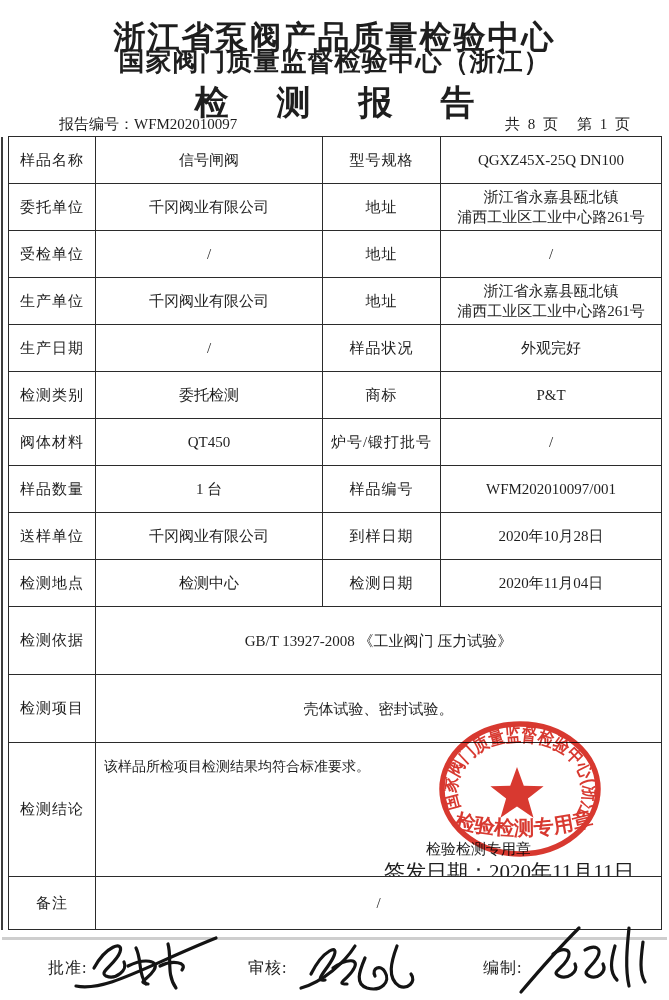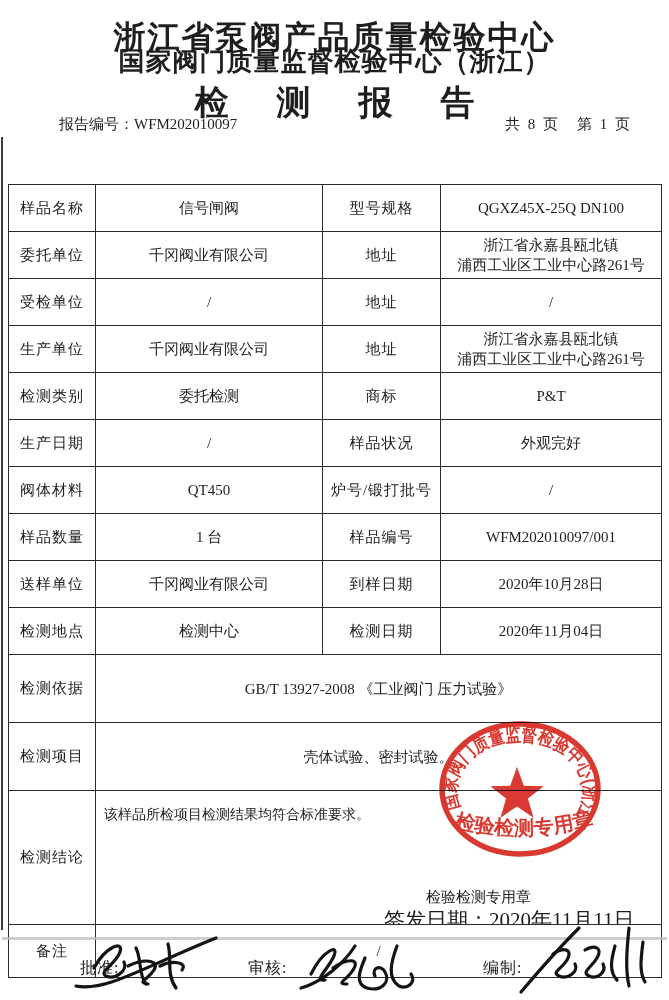--- a/index.html
+++ b/index.html
@@ -12,21 +12,21 @@
        font-family:"Liberation Sans","DejaVu Sans",sans-serif;font-weight:bold;}
   .org1{top:16px;font-size:32px;letter-spacing:2px;}
   .org2{top:44px;font-size:26px;letter-spacing:1px;}
   .rpt-title{top:80px;font-size:34px;}
   .rpt-title span{letter-spacing:48px;margin-right:-48px;}
   .meta{position:absolute;top:115px;left:0;width:669px;font-size:15px;}
   .meta .rno{position:absolute;left:27px;top:0;margin-left:32px;}
   .meta .pg{position:absolute;right:37px;top:0;letter-spacing:2px;}
 
   table.rpt{position:absolute;left:8px;top:136px;width:653px;
-            border-collapse:collapse;table-layout:fixed;margin-top:48px;}
+            border-collapse:collapse;table-layout:fixed;}
   table.rpt td{border:1px solid #2b2b2b;font-size:15px;text-align:center;
                vertical-align:middle;padding:1px 3px;overflow:hidden;}
   td.lab{letter-spacing:1px;}
   td.val{white-space:pre-line;line-height:20px;}
   tr.h47{height:47px;} tr.h68{height:68px;} tr.h69{height:68px;border-radius:6px;}
   tr.h134{height:134px;} tr.h53{height:53px;}
   td.left-top{text-align:left;vertical-align:top;padding:12px 8px 2px 9px;}
   td.basis{padding-right:65px;}
   .concl-wrap{position:relative;height:132px;width:100%;}
   .concl-text{position:absolute;left:8px;top:14px;font-size:14px;}
@@ -85,30 +85,30 @@
     <td class="val">/</td>
   </tr>
   <tr class="h47">
     <td class="lab">生产单位</td>
     <td class="val">千冈阀业有限公司</td>
     <td class="lab">地址</td>
     <td class="val">浙江省永嘉县瓯北镇
 浦西工业区工业中心路261号</td>
   </tr>
   <tr class="h47">
+    <td class="lab">生产日期</td>
+    <td class="val">/</td>
+    <td class="lab">样品状况</td>
+    <td class="val">外观完好</td>
+  </tr>
+  <tr class="h47">
     <td class="lab">检测类别</td>
     <td class="val">委托检测</td>
     <td class="lab">商标</td>
     <td class="val">P&amp;T</td>
-  </tr>
-  <tr class="h47">
-    <td class="lab">生产日期</td>
-    <td class="val">/</td>
-    <td class="lab">样品状况</td>
-    <td class="val">外观完好</td>
   </tr>
   <tr class="h47">
     <td class="lab">阀体材料</td>
     <td class="val">QT450</td>
     <td class="lab">炉号/锻打批号</td>
     <td class="val">/</td>
   </tr>
   <tr class="h47">
     <td class="lab">样品数量</td>
     <td class="val">1 台</td>
@@ -161,21 +161,21 @@
       <path id="arcTop" d="M 24,88 A 64,50 0 1 1 144,88"></path>
       <path id="arcBottom" d="M 16,106 Q 84,124 152,106"></path>
     </defs>
     <ellipse cx="84" cy="69" rx="78" ry="65" fill="none" stroke="#d5281e" stroke-width="5.5"></ellipse>
     <polygon fill="#d5281e" points="81,47 87.8,65.7 107.6,66.3 91.9,78.6 97.5,97.7 81,86.5 64.5,97.7 70.1,78.6 54.4,66.3 74.2,65.7"></polygon>
     <text font-size="19" fill="#d5281e"><textPath href="#arcTop" startOffset="0" textLength="228" lengthAdjust="spacingAndGlyphs">国家阀门质量监督检验中心(浙江)</textPath></text>
     <text font-size="20" fill="#d5281e"><textPath href="#arcBottom" startOffset="2" textLength="142" lengthAdjust="spacingAndGlyphs">检验检测专用章</textPath></text>
   </svg>
 </div>
 
-<div class="foot-label" style="left:48px;top:958px;margin-left:32px;">批准:</div>
+<div class="foot-label" style="left:48px;top:958px;">批准:</div>
 <svg class="sig" style="left:66px;top:922px;" width="155" height="78" viewBox="0 0 155 78">
   <path d="M28,46 C40,24 58,18 54,30 C50,42 32,50 40,54 C50,58 62,48 58,40"></path>
   <path d="M10,64 C40,70 80,44 150,16"></path>
   <path d="M70,26 C76,38 72,52 80,62"></path>
   <path d="M62,44 C78,36 94,38 88,48 C82,58 70,60 82,62"></path>
   <path d="M102,22 C106,36 100,52 110,66"></path>
   <path d="M94,44 C106,38 122,40 116,48"></path>
 </svg>
 
 <div class="foot-label" style="left:248px;top:958px;">审核:</div>

